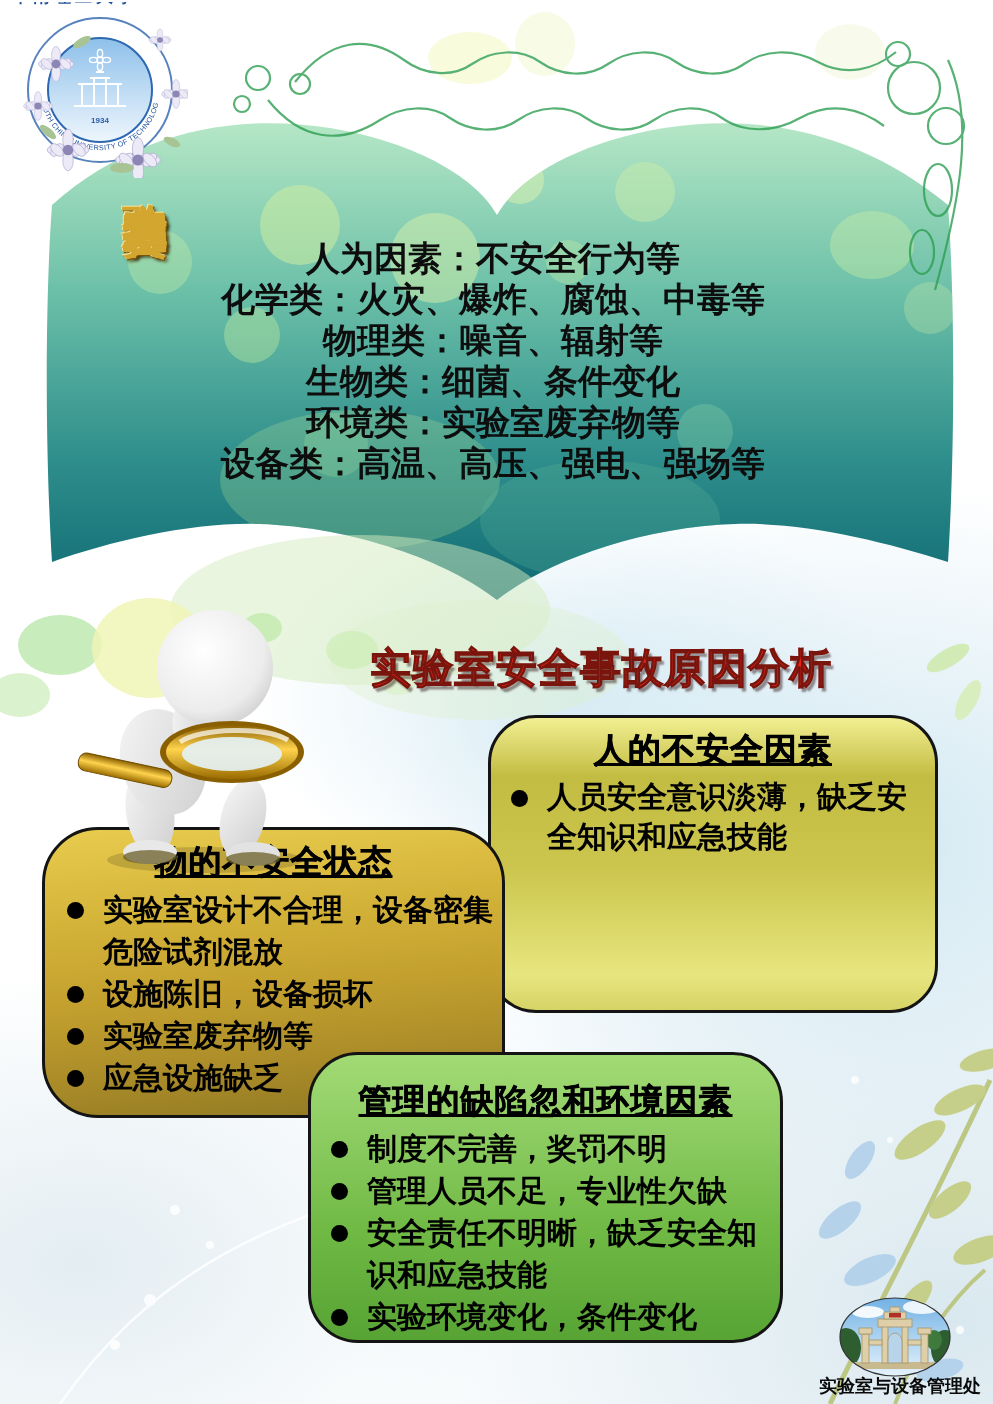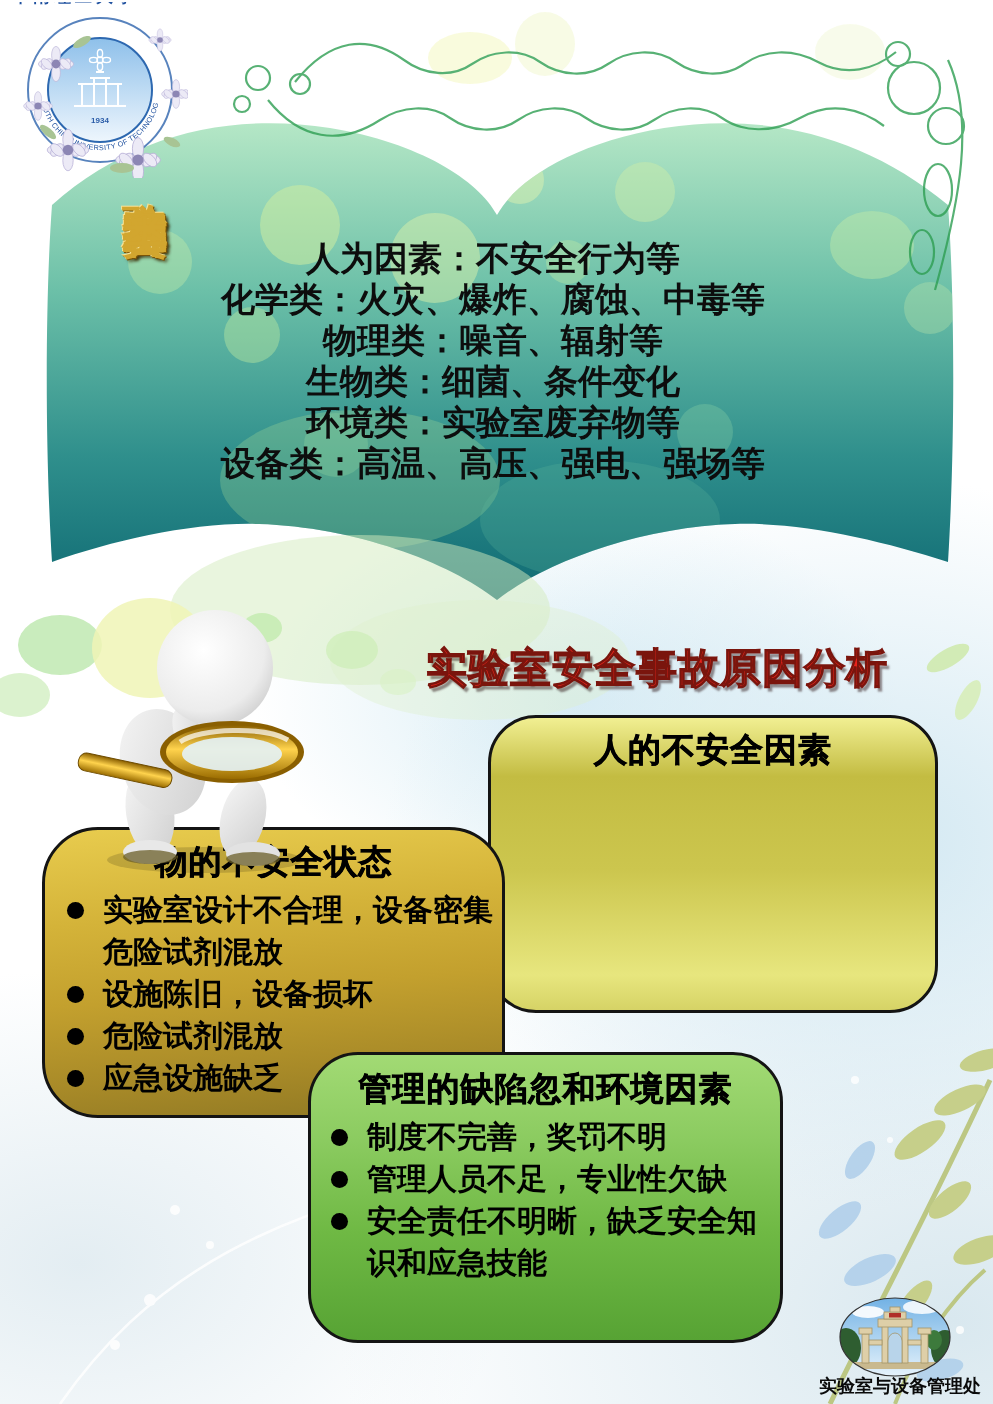--- a/index.html
+++ b/index.html
@@ -17,45 +17,45 @@
   .header-title{position:absolute;left:175px;top:38px;width:750px;z-index:2;
     font-family:"Liberation Serif","DejaVu Serif",serif;font-weight:bold;font-size:55px;
     color:#1b5c2d;text-align:center;letter-spacing:2px;white-space:nowrap;
     text-shadow:1px 1px 0 #bfdcc4;}
   .side-title{position:absolute;left:120px;top:166px;z-index:2;
     writing-mode:vertical-rl;text-orientation:upright;
     font-size:45px;line-height:50px;font-weight:900;letter-spacing:2px;color:#d2a62f;
     text-shadow:-1px -1px 0 #f7e398, 1px 1px 0 #7a5408, 3px 3px 3px rgba(60,40,0,.55);}
   .hz-list{position:absolute;left:148px;top:238px;width:690px;z-index:2;text-align:center;}
   .hz-line{font-size:34px;line-height:41px;font-weight:bold;color:#0d0d0d;white-space:nowrap;}
-  .analysis-title{position:absolute;left:393px;top:641px;width:495px;z-index:2;text-align:right;
+  .analysis-title{position:absolute;left:370px;top:641px;width:495px;z-index:2;text-align:left;
     font-size:41px;font-weight:900;color:#e8231a;letter-spacing:1px;white-space:nowrap;
     -webkit-text-stroke:1.2px #7a150d;
     text-shadow:3px 4px 2px rgba(30,5,5,.45);}
   .card{position:absolute;border:3px solid #141414;box-sizing:border-box;overflow:hidden;color:#000;}
-  .card-title{font-size:33px;font-weight:900;text-align:center;letter-spacing:1px;
+  .card-title{font-size:33px;font-weight:900;text-align:center;letter-spacing:1px;text-decoration:underline;
     -webkit-text-stroke:.6px #000;}
   .card ul{margin:4px 0 0;padding:0;}
   .card li{list-style:none;position:relative;font-size:30px;line-height:42px;font-weight:700;
     padding-left:44px;}
   .card li::before{content:"";position:absolute;left:8px;top:13px;width:17px;height:17px;
     border-radius:50%;background:#000;}
   .card-human{left:488px;top:715px;width:450px;height:298px;border-radius:48px;z-index:3;
     background:linear-gradient(180deg,#f1ef92 0%,#c3bc42 20%,#ccc64e 52%,#e7e67e 88%,#d6d366 100%);}
   .card-human .card-title{margin-top:10px;}
   .card-human li{line-height:40px;padding-right:4px;}
   .card-human ul{margin-left:12px;}
   .card-object{left:42px;top:827px;width:463px;height:291px;border-radius:56px;z-index:4;
     background:linear-gradient(175deg,#e8cc4e 0%,#d4b339 30%,#c3a02e 55%,#a88a28 80%,#8f7823 100%);}
   .card-object .card-title{margin-top:10px;}
   .card-object ul{margin-left:14px;}
   .card-object li{margin-right:-26px;}
   .card-mgmt{left:308px;top:1052px;width:475px;height:291px;border-radius:50px;z-index:5;
     background:linear-gradient(180deg,#a2da74 0%,#8bcb60 30%,#6fb944 62%,#57a334 100%);}
-  .card-mgmt .card-title{margin-top:12px;}
+  .card-mgmt .card-title{margin-top:24px;}
   .card-mgmt ul{margin-left:12px;}
   .figure-svg{position:absolute;left:40px;top:580px;z-index:6;}
   .gate-svg{position:absolute;left:838px;top:1296px;z-index:2;}
   .dept-label{position:absolute;left:805px;top:1374px;width:190px;z-index:7;text-align:center;
     font-size:18px;font-weight:bold;color:#0a0a0a;white-space:nowrap;}
 </style>
 </head>
 <body>
 
 <div class="poster">
@@ -237,39 +237,41 @@
       <div class="hz-line">生物类：细菌、条件变化</div>
       <div class="hz-line">环境类：实验室废弃物等</div>
       <div class="hz-line">设备类：高温、高压、强电、强场等</div>
     </div>
 
   <div class="analysis-title">实验室安全事故原因分析</div>
 
   <div class="card card-human">
     <div class="card-title">人的不安全因素</div>
     <ul>
+        <li>人员安全意识淡薄，缺乏安全知识和应急技能</li>
       </ul>
   </div>
 
   <div class="card card-object">
     <div class="card-title">物的不安全状态</div>
     <ul>
         <li>实验室设计不合理，设备密集，危险试剂混放</li>
         <li>设施陈旧，设备损坏</li>
-        <li>危险试剂混放</li>
+        <li>实验室废弃物等</li>
         <li>应急设施缺乏</li>
       </ul>
   </div>
 
   <div class="card card-mgmt">
     <div class="card-title">管理的缺陷忽和环境因素</div>
     <ul>
         <li>制度不完善，奖罚不明</li>
         <li>管理人员不足，专业性欠缺</li>
         <li>安全责任不明晰，缺乏安全知识和应急技能</li>
+        <li>实验环境变化，条件变化</li>
       </ul>
   </div>
 
   <svg class="figure-svg" width="320" height="300" viewBox="0 0 320 300">
     <defs>
       <radialGradient id="headGrad" cx="40%" cy="35%" r="75%">
         <stop offset="0" stop-color="#ffffff"></stop>
           <stop offset=".7" stop-color="#ececec"></stop>
         <stop offset="1" stop-color="#c9c9c9"></stop>
       </radialGradient>

